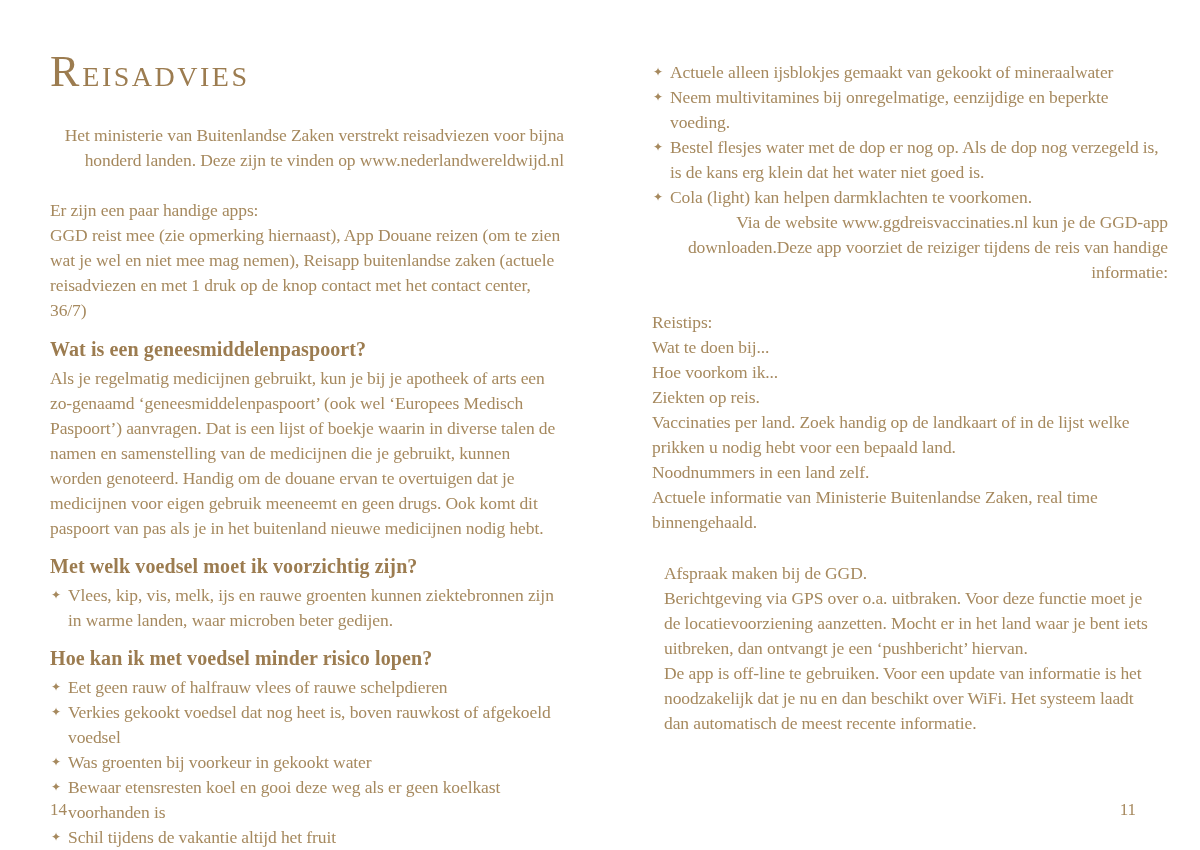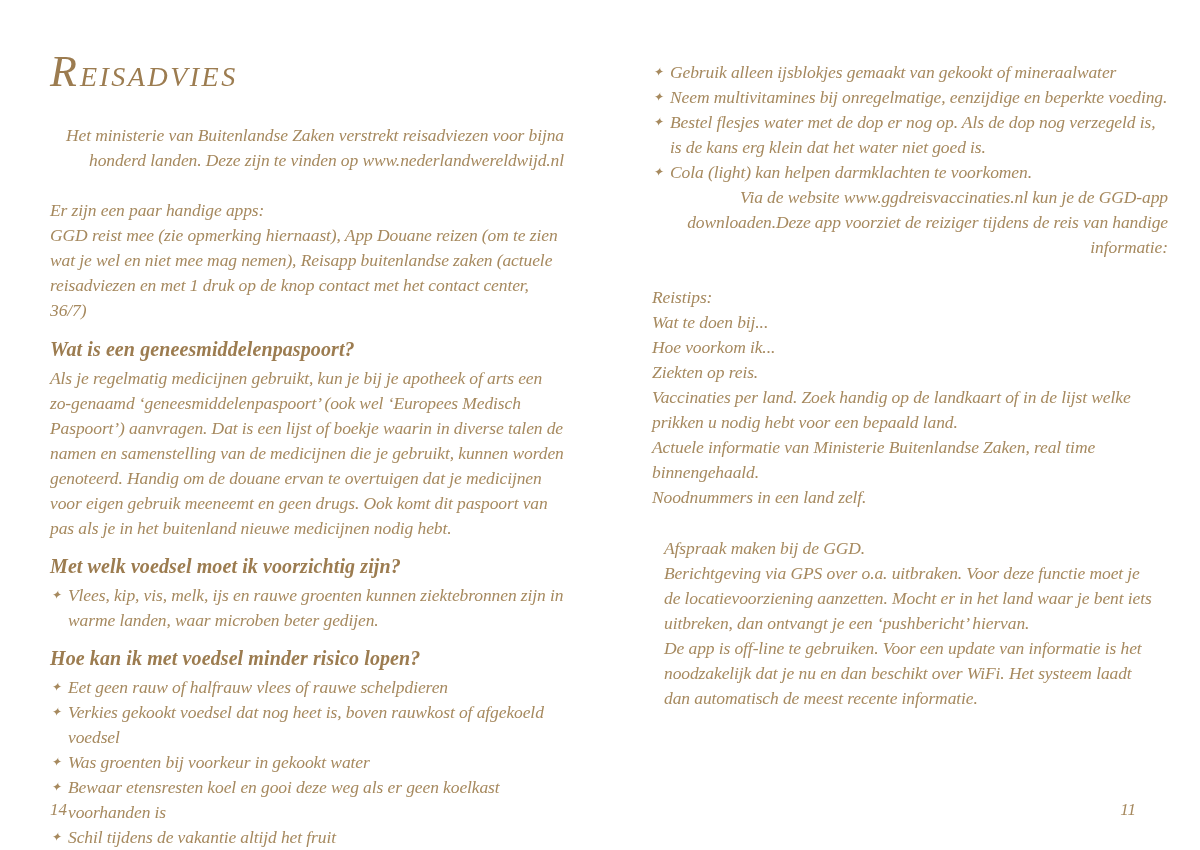--- a/index.html
+++ b/index.html
@@ -9,21 +9,21 @@
   }
   *{box-sizing:border-box;}
   html,body{margin:0;padding:0;}
   body{
     width:1200px;height:850px;
     background:var(--page-bg);
     font-family:"Liberation Serif","DejaVu Serif",serif;
     color:var(--body-text);
     overflow:hidden;
   }
-  .spread{position:relative;width:1200px;height:751px;font-style:italic;}
+  .spread{position:relative;width:1200px;height:751px;}
   .page{position:absolute;}
   .page-left{left:50px;top:50px;width:514px;}
   .page-right{left:652px;top:60px;width:516px;}
 
   .doc-title{
     margin:0 0 24px 0;
     font-weight:400;
     color:var(--heading-text);
     text-transform:uppercase;
     font-size:28px;
@@ -145,21 +145,21 @@
     </div>
 
   </div>
 
   <div class="page page-right body-text">
 
     <ul class="bullet-list tips-list">
 
         <li>
           <span class="bullet">✦</span>
-          <span>Gebruik alleen ijsblokjes gemaakt van gekookt of mineraalwater</span>
+          <span>Actuele alleen ijsblokjes gemaakt van gekookt of mineraalwater</span>
         </li>
 
         <li>
           <span class="bullet">✦</span>
           <span>Neem multivitamines bij onregelmatige, eenzijdige en beperkte voeding.</span>
         </li>
 
         <li>
           <span class="bullet">✦</span>
           <span>Bestel flesjes water met de dop er nog op. Als de dop nog verzegeld is, is de kans erg klein dat het water niet goed is.</span>
@@ -178,23 +178,23 @@
         <div class="feature-line">Reistips:</div>
 
         <div class="feature-line">Wat te doen bij...</div>
 
         <div class="feature-line">Hoe voorkom ik...</div>
 
         <div class="feature-line">Ziekten op reis.</div>
 
         <div class="feature-line">Vaccinaties per land. Zoek handig op de landkaart of in de lijst welke prikken u nodig hebt voor een bepaald land.</div>
 
+        <div class="feature-line">Noodnummers in een land zelf.</div>
+
         <div class="feature-line">Actuele informatie van Ministerie Buitenlandse Zaken, real time binnengehaald.</div>
-
-        <div class="feature-line">Noodnummers in een land zelf.</div>
       </div>
 
     <div class="ggd-block">
 
         <div class="ggd-line">Afspraak maken bij de GGD.</div>
 
         <div class="ggd-line">Berichtgeving via GPS over o.a. uitbraken. Voor deze functie moet je de locatievoorziening aanzetten. Mocht er in het land waar je bent iets uitbreken, dan ontvangt je een ‘pushbericht’ hiervan.</div>
 
         <div class="ggd-line">De app is off-line te gebruiken. Voor een update van informatie is het noodzakelijk dat je nu en dan beschikt over WiFi. Het systeem laadt dan automatisch de meest recente informatie.</div>
       </div>

